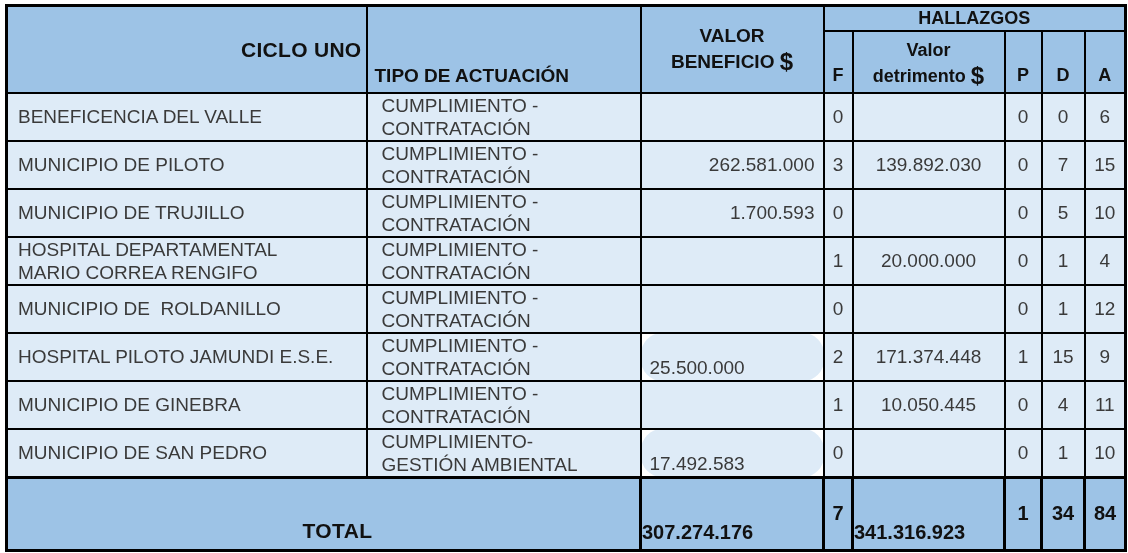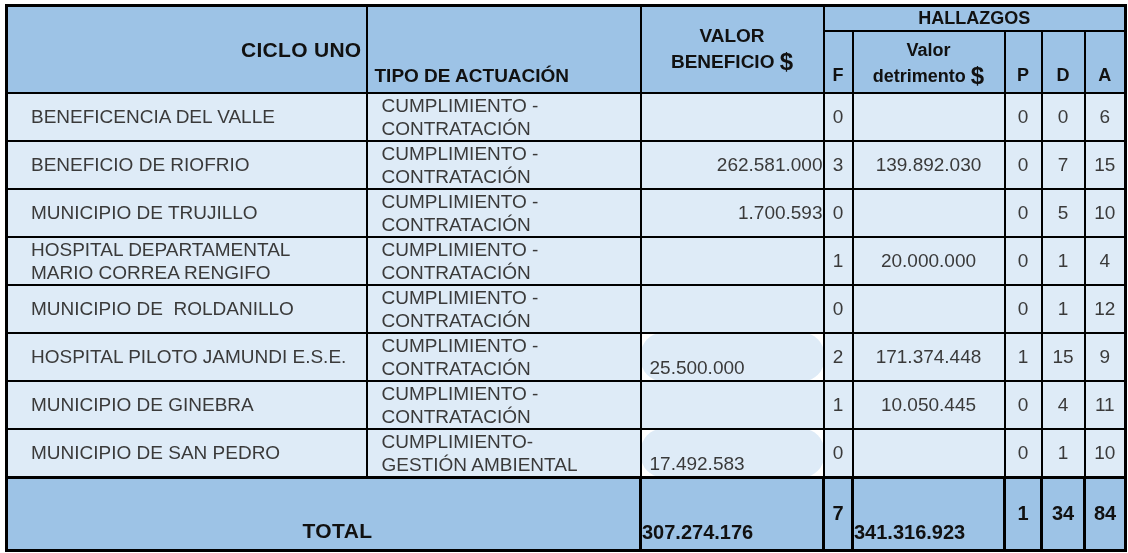--- a/index.html
+++ b/index.html
@@ -45,23 +45,23 @@
   td.ciclo{font-size:21px;letter-spacing:.3px;text-align:right;}
   td.tipo-h{text-align:left;vertical-align:bottom;padding:0 4px 5px 7px;font-size:19px;}
   td.vb-h{font-size:19px;line-height:26px;}
   td.hallazgos-h{font-size:18px;line-height:22px;vertical-align:middle;}
   td.sub{vertical-align:bottom;padding-bottom:5px;font-size:18px;}
   td.det-h{line-height:25px;padding-bottom:3px;}
   .dollar{font-size:24px;font-weight:bold;vertical-align:-2px;}
   
   tbody tr{height:48px;}
   tbody td{background:var(--row-bg);}
-  td.entity{white-space:pre-wrap;text-align:left;padding-left:23px;vertical-align:middle;}
+  td.entity{white-space:pre-wrap;text-align:left;padding-left:10px;vertical-align:middle;}
   td.tipo{white-space:pre-wrap;text-align:left;padding-left:14px;vertical-align:middle;}
-  td.vb{text-align:right;padding-right:0;vertical-align:middle;margin-left:34px;}
+  td.vb{text-align:right;padding-right:8px;vertical-align:middle;margin-left:34px;}
   td.vb.vb-left-bottom{text-align:left;vertical-align:bottom;padding-left:8px;padding-bottom:1px;border-radius:21px;}
   td.num{text-align:center;vertical-align:middle;padding:0 2px;}
   td.det{text-align:center;vertical-align:middle;}
   
   tfoot tr{height:73px;}
   tfoot td{
     background:var(--header-bg);border-width:3px;
     font-weight:bold;color:var(--header-text);
     vertical-align:bottom;padding-bottom:5px;font-size:20px;
   }
@@ -112,21 +112,21 @@
     <td class="tipo">CUMPLIMIENTO -
 CONTRATACIÓN</td>
     <td class="vb"></td>
     <td class="num">0</td>
     <td class="det"></td>
     <td class="num">0</td>
     <td class="num">0</td>
     <td class="num">6</td>
   </tr>
       <tr class="data-row">
-    <td class="entity">BENEFICIO DE RIOFRIO</td>
+    <td class="entity">MUNICIPIO DE PILOTO</td>
     <td class="tipo">CUMPLIMIENTO -
 CONTRATACIÓN</td>
     <td class="vb">262.581.000</td>
     <td class="num">3</td>
     <td class="det">139.892.030</td>
     <td class="num">0</td>
     <td class="num">7</td>
     <td class="num">15</td>
   </tr>
       <tr class="data-row">

